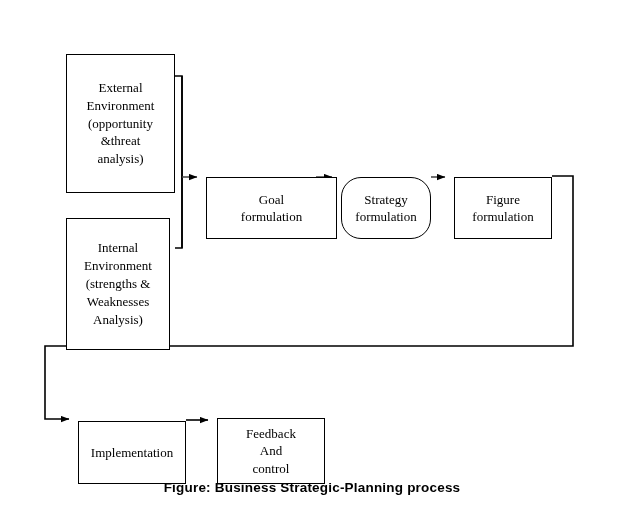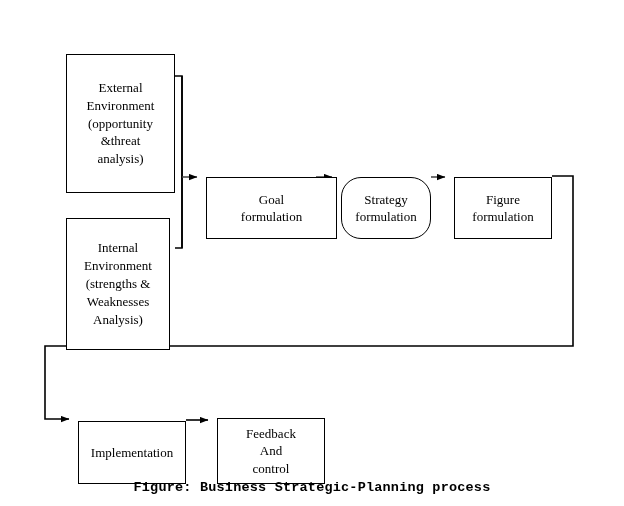--- a/index.html
+++ b/index.html
@@ -59,21 +59,21 @@
 
   #node-external .node-label,
   #node-internal .node-label { line-height: 1.38; }
 
   #figure-caption {
     position: absolute;
     left: 0;
     top: 480px;
     width: 624px;
     text-align: center;
-    font-family: Liberation Mono, monospace;
+    font-family: Liberation Sans, sans-serif;
     font-weight: bold;
     font-size: 13.5px;
     letter-spacing: 0.2px;
     color: #000000;
     z-index: 2;
   }
 </style>
 </head>
 <body>
 

